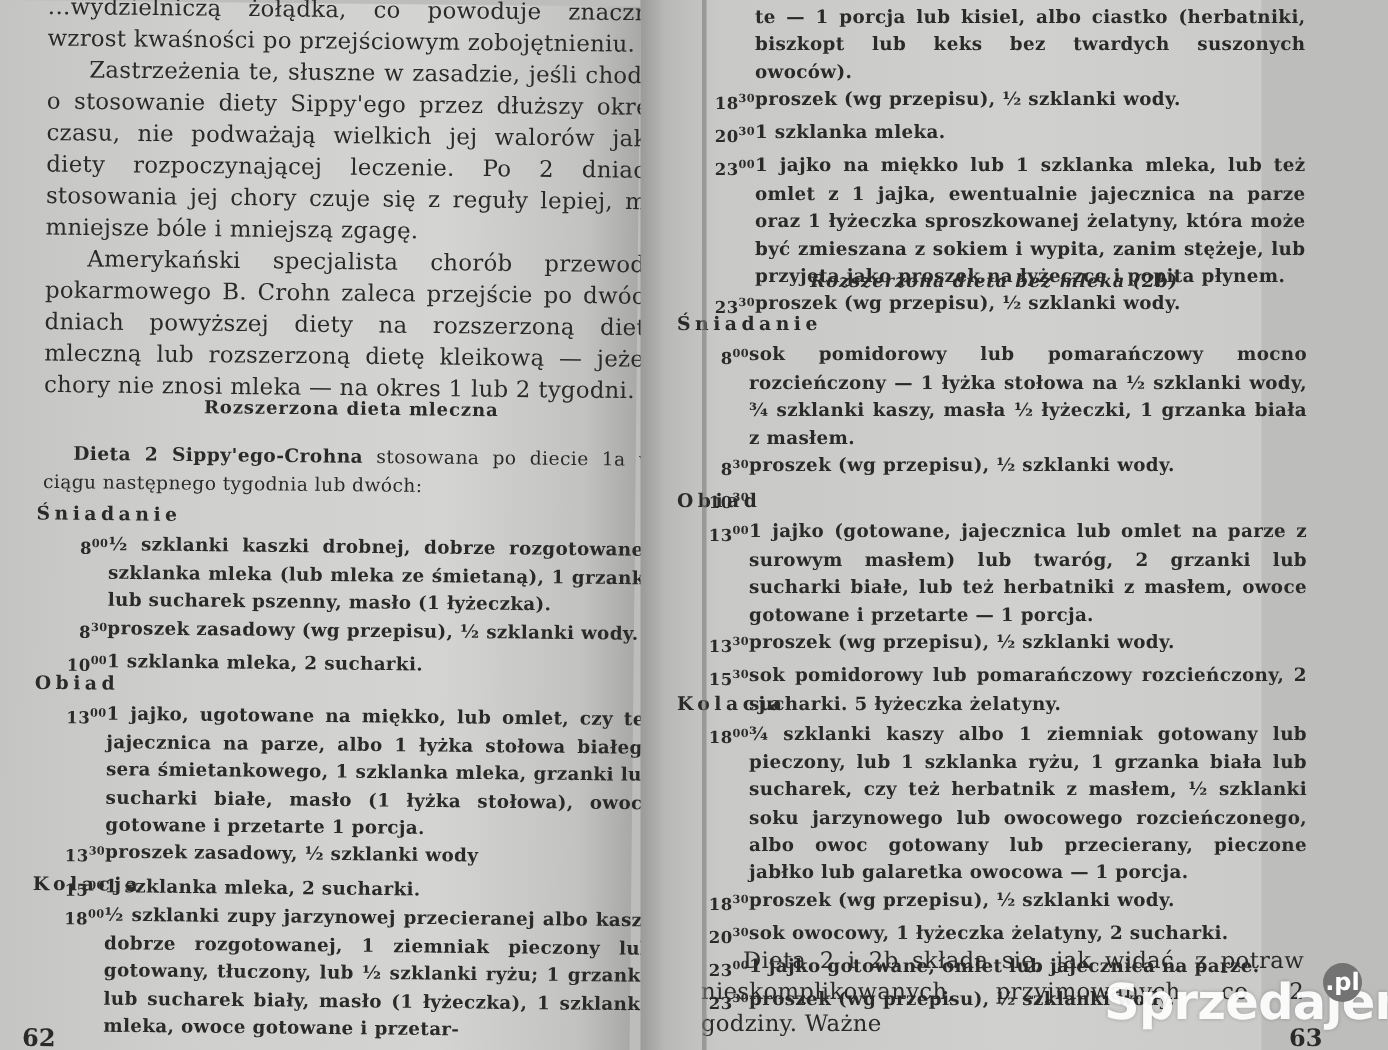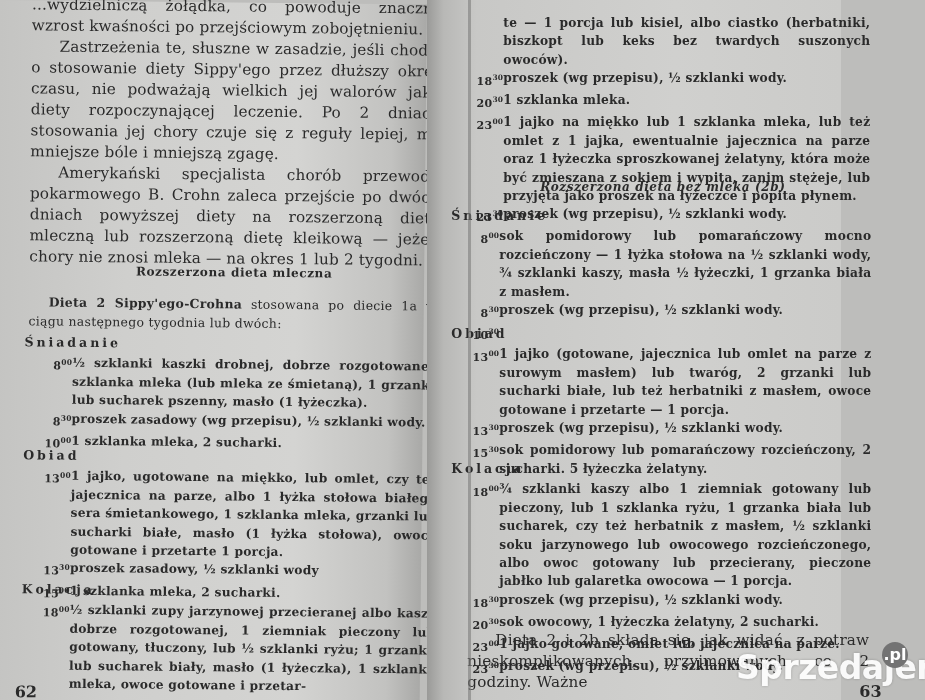--- a/index.html
+++ b/index.html
@@ -135,21 +135,21 @@
           <div class="time"><span>18</span><sup>00</sup></div>
           <div class="desc">½ szklanki zupy jarzynowej przecieranej albo kaszy dobrze rozgotowanej, 1 ziemniak pieczony lub gotowany, tłuczony, lub ½ szklanki ryżu; 1 grzanka lub sucharek biały, masło (1 łyżeczka), 1 szklanka mleka, owoce gotowane i przetar-</div>
         </div>
     </div>
 
     <div class="page-num" style="left:22px; top:682px;">62</div>
   </div>
 
   <div class="page page-right">
 
-    <div class="meal" style="left:28px; top:14px; width:415px;">
+    <div class="meal" style="left:28px; top:2px; width:415px;">
       <div class="entry">
           <div class="time"></div>
           <div class="desc">te — 1 porcja lub kisiel, albo ciastko (herbatniki, biszkopt lub keks bez twardych suszonych owoców).</div>
         </div>
       <div class="entry">
           <div class="time"><span>18</span><sup>30</sup></div>
           <div class="desc">proszek (wg przepisu), ½ szklanki wody.</div>
         </div>
       <div class="entry">
           <div class="time"><span>20</span><sup>30</sup></div>

